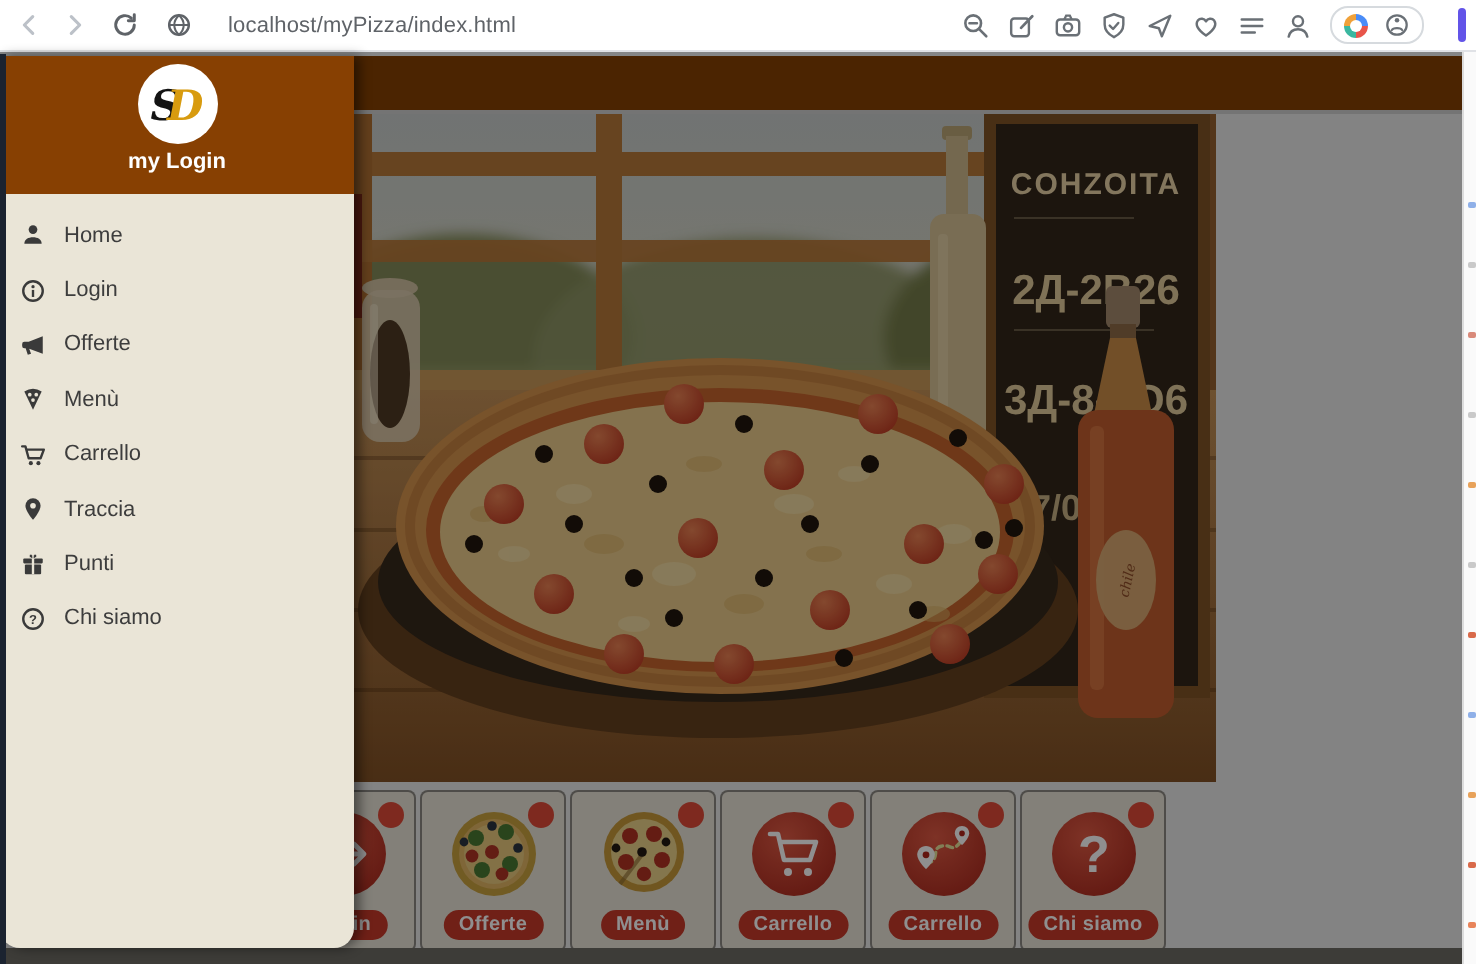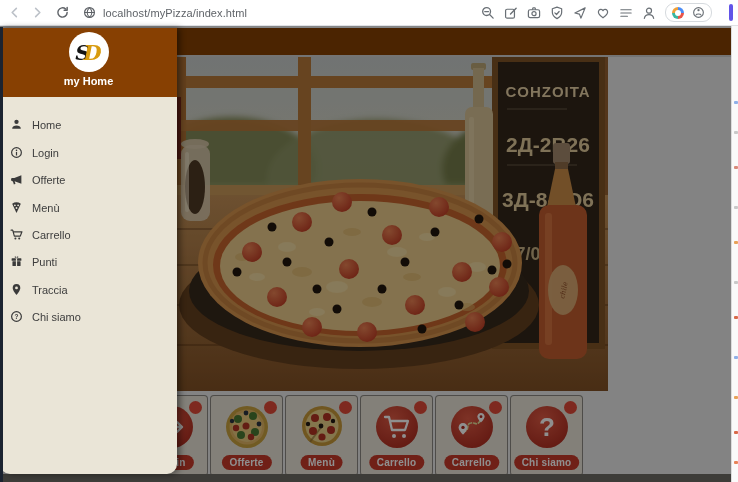--- a/index.html
+++ b/index.html
@@ -5,21 +5,21 @@
   html,body{margin:0;padding:0;background:#222;}
   #screen{width:738px;height:482px;position:relative;overflow:hidden;background:#fff;
           font-family:"Liberation Sans",sans-serif;}
 
   
   #toolbar{position:absolute;top:0;left:0;width:738px;height:26px;background:#fff;
            border-bottom:1px solid #e0e2e6;display:flex;align-items:center;box-sizing:border-box;}
   .tb-ic{display:inline-flex;align-items:center;justify-content:center;flex:none;}
   .tb-ic svg{display:block;}
   #nav-back{margin-left:8px;} #nav-fwd{margin-left:10px;} #nav-reload{margin-left:12px;}
-  #addr{display:flex;align-items:center;gap:7px;margin-left:14px;}
+  #addr{display:flex;align-items:center;gap:18px;margin-left:14px;}
   #addr-url{font-size:11px;color:#5f6368;letter-spacing:.1px;}
   #tb-right{margin-left:auto;display:flex;align-items:center;gap:9px;margin-right:26px;}
   #ext-pill{display:flex;align-items:center;gap:8px;border:1px solid #d6dade;border-radius:9px;
             padding:2px 6px;background:#fff;}
   .wheel{width:12px;height:12px;border-radius:50%;position:relative;flex:none;
          background:conic-gradient(#4a8cf7 0 25%,#e8554a 25% 50%,#3bb7a0 50% 75%,#f0a13a 75% 100%);}
   .wheel::after{content:"";position:absolute;left:3px;top:3px;width:6px;height:6px;border-radius:50%;background:#fff;}
   #purple-tab{position:absolute;right:5px;top:4px;width:4px;height:17px;border-radius:2px;background:#6254e8;}
 
   
@@ -42,21 +42,21 @@
   
   #sidebar{position:absolute;top:28px;left:0;width:177px;height:446px;background:#eae5d7;
            border-radius:0 0 10px 10px;box-shadow:3px 0 6px rgba(0,0,0,.45);z-index:5;overflow:hidden;}
   #sb-header{height:69px;background:#874002;display:flex;flex-direction:column;align-items:center;}
   #logo-circle{width:40px;height:40px;margin-top:4px;background:#fff;border-radius:50%;
                display:flex;align-items:center;justify-content:center;
                font-family:"DejaVu Serif",serif;font-style:italic;font-weight:bold;font-size:21px;line-height:1;}
   .logo-s{color:#141414;} .logo-d{color:#d89b0f;margin-left:-7px;}
   #sb-brand{color:#fff;font-size:11px;font-weight:bold;margin-top:3px;}
   #sb-menu{padding-top:7px;}
-  .mi{height:27.4px;display:flex;align-items:flex-end;gap:9px;padding-left:10px;cursor:pointer;}
+  .mi{height:27.4px;display:flex;align-items:center;gap:9px;padding-left:10px;cursor:pointer;}
   .mi svg{width:13px;height:13px;flex:none;}
   .mi-label{font-size:11px;color:#3d3d3d;}
 
   #left-edge{position:absolute;top:27px;left:0;width:3px;height:455px;background:#1b2330;z-index:7;}
 
   
   #right-strip{position:absolute;top:26px;left:731px;width:7px;height:456px;background:#fafafa;
                border-left:1px solid #dcdcdc;box-sizing:border-box;z-index:6;}
   .speck{position:absolute;left:2px;width:4px;height:3px;border-radius:1px;}
 </style>
@@ -419,21 +419,21 @@
     <div id="bottom-strip"></div>
     <div id="overlay"></div>
   </div>
 
   <div id="sidebar">
     <div id="sb-header">
       <div id="logo-circle">
         <span class="logo-s">S</span>
           <span class="logo-d">D</span>
       </div>
-      <div id="sb-brand">my Home</div>
+      <div id="sb-brand">my Login</div>
     </div>
     <div id="sb-menu">
 
       <div class="mi">
         <svg viewBox="0 0 24 24">
             <circle cx="12" cy="7" r="4" fill="#3a3a3a"></circle>
             <path d="M4 20c0-4.2 3.8-6 8-6s8 1.8 8 6z" fill="#3a3a3a"></path>
           </svg>
         <span class="mi-label">Home</span>
       </div>
@@ -463,33 +463,33 @@
       <div class="mi">
         <svg viewBox="0 0 24 24">
             <path d="M2 4h3l3 11h11l3-8H7" fill="none" stroke="#3a3a3a" stroke-width="2.2" stroke-linecap="round" stroke-linejoin="round"></path>
             <circle cx="10" cy="19.5" r="1.9" fill="#3a3a3a"></circle>
             <circle cx="17" cy="19.5" r="1.9" fill="#3a3a3a"></circle>
           </svg>
         <span class="mi-label">Carrello</span>
       </div>
       <div class="mi">
         <svg viewBox="0 0 24 24">
+            <path d="M12 2a7 7 0 0 0-7 7c0 5 7 13 7 13s7-8 7-13a7 7 0 0 0-7-7z" fill="#3a3a3a"></path>
+            <circle cx="12" cy="9" r="2.6" fill="#eae5d7"></circle>
+          </svg>
+        <span class="mi-label">Traccia</span>
+      </div>
+      <div class="mi">
+        <svg viewBox="0 0 24 24">
             <rect x="3" y="6" width="18" height="4.5" rx="1" fill="#3a3a3a"></rect>
             <rect x="4.5" y="11.5" width="15" height="9" rx="1" fill="#3a3a3a"></rect>
             <rect x="10.9" y="6" width="2.2" height="14.5" fill="#eae5d7"></rect>
             <path d="M12 6C9 6 7.5 3 9.5 2.2 11 1.6 12 3.8 12 6zm0 0c3 0 4.5-3 2.5-3.8C13 1.6 12 3.8 12 6z" fill="#3a3a3a" stroke="#eae5d7" stroke-width=".7"></path>
           </svg>
         <span class="mi-label">Punti</span>
-      </div>
-      <div class="mi">
-        <svg viewBox="0 0 24 24">
-            <path d="M12 2a7 7 0 0 0-7 7c0 5 7 13 7 13s7-8 7-13a7 7 0 0 0-7-7z" fill="#3a3a3a"></path>
-            <circle cx="12" cy="9" r="2.6" fill="#eae5d7"></circle>
-          </svg>
-        <span class="mi-label">Traccia</span>
       </div>
       <div class="mi">
         <svg viewBox="0 0 24 24">
             <circle cx="12" cy="12" r="9" fill="none" stroke="#3a3a3a" stroke-width="2.2"></circle>
             <text x="12" y="16.5" text-anchor="middle" font-family="Liberation Sans,sans-serif" font-size="12" font-weight="bold" fill="#3a3a3a">?</text>
           </svg>
         <span class="mi-label">Chi siamo</span>
       </div>
 
     </div>

